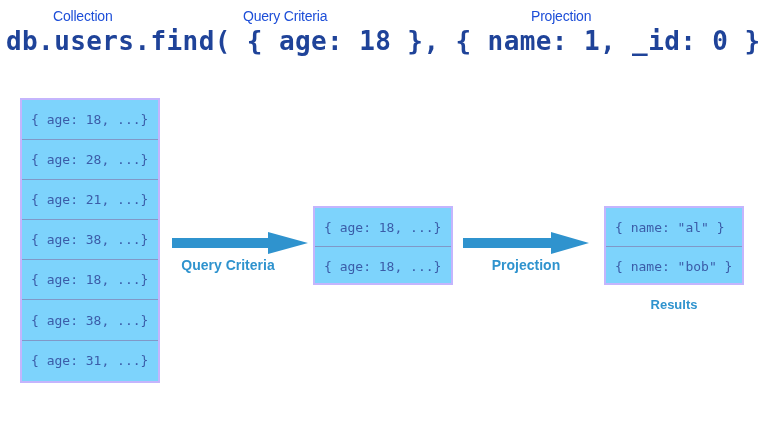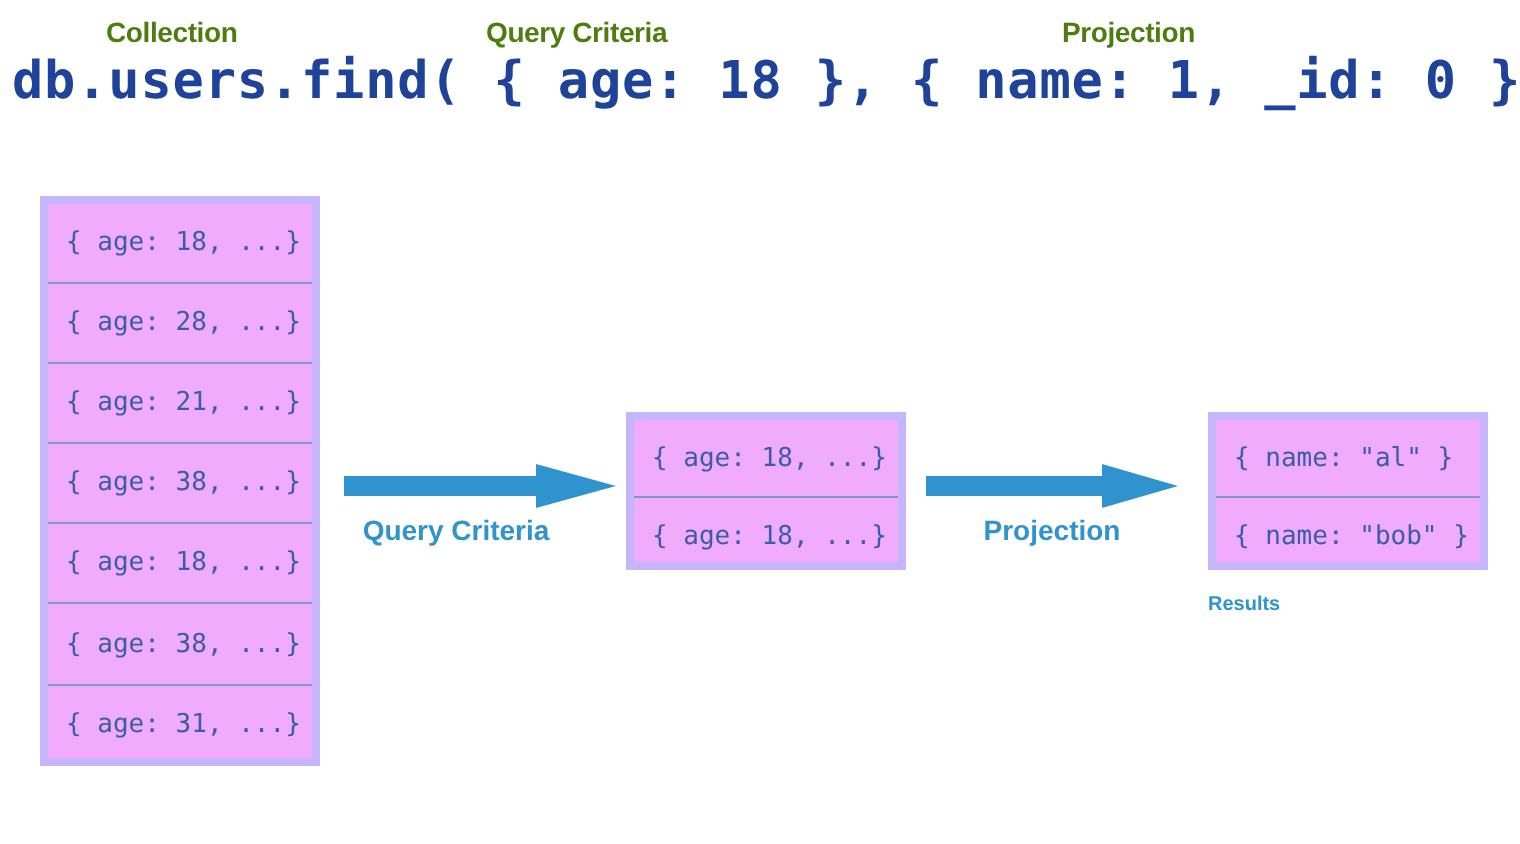--- a/index.html
+++ b/index.html
@@ -16,23 +16,23 @@
   #stage {
     position: relative;
     width: 760px;
     height: 422px;
     background: #ffffff;
   }
 
   
   .anno-label {
     position: absolute;
-    color: #4d7c0f;
+    color: #1d4ed8;
     font-family: "Liberation Sans", sans-serif;
-    font-weight: bold;
+    font-weight: normal;
     font-size: 14px;
     letter-spacing: -0.2px;
     white-space: nowrap;
   }
 
   
   .query-line {
     position: absolute;
     left: 6px;
     top: 26px;
@@ -41,22 +41,22 @@
     font-weight: bold;
     font-size: 26px;
     letter-spacing: 0.4px;
     white-space: pre;
   }
 
   
   .docbox {
     position: absolute;
     box-sizing: border-box;
-    border: 4px solid #c4b5fd;
-    background: #f0abfc;
+    border: 2px solid #c4b5fd;
+    background: #7dd3fc;
   }
   .docrow {
     box-sizing: border-box;
     height: 39px;
     border-bottom: 1px solid #8098c8;
     display: flex;
     align-items: center;
     padding-left: 9px;
     color: #3b5ca8;
     font-family: "DejaVu Sans Mono", monospace;
@@ -86,21 +86,22 @@
     top: 206px;
     width: 140px;
     height: 79px;
   }
 
   
   .caption {
     position: absolute;
     font-family: "Liberation Sans", sans-serif;
     font-weight: bold;
-    font-size: 10px;
+    font-size: 13px;
+    text-align: center;
     white-space: nowrap;
   }
   #users-caption {
     left: 20px;
     top: 393px;
     width: 140px;
     color: #1f4399;
   }
   #results-caption {
     left: 604px;

